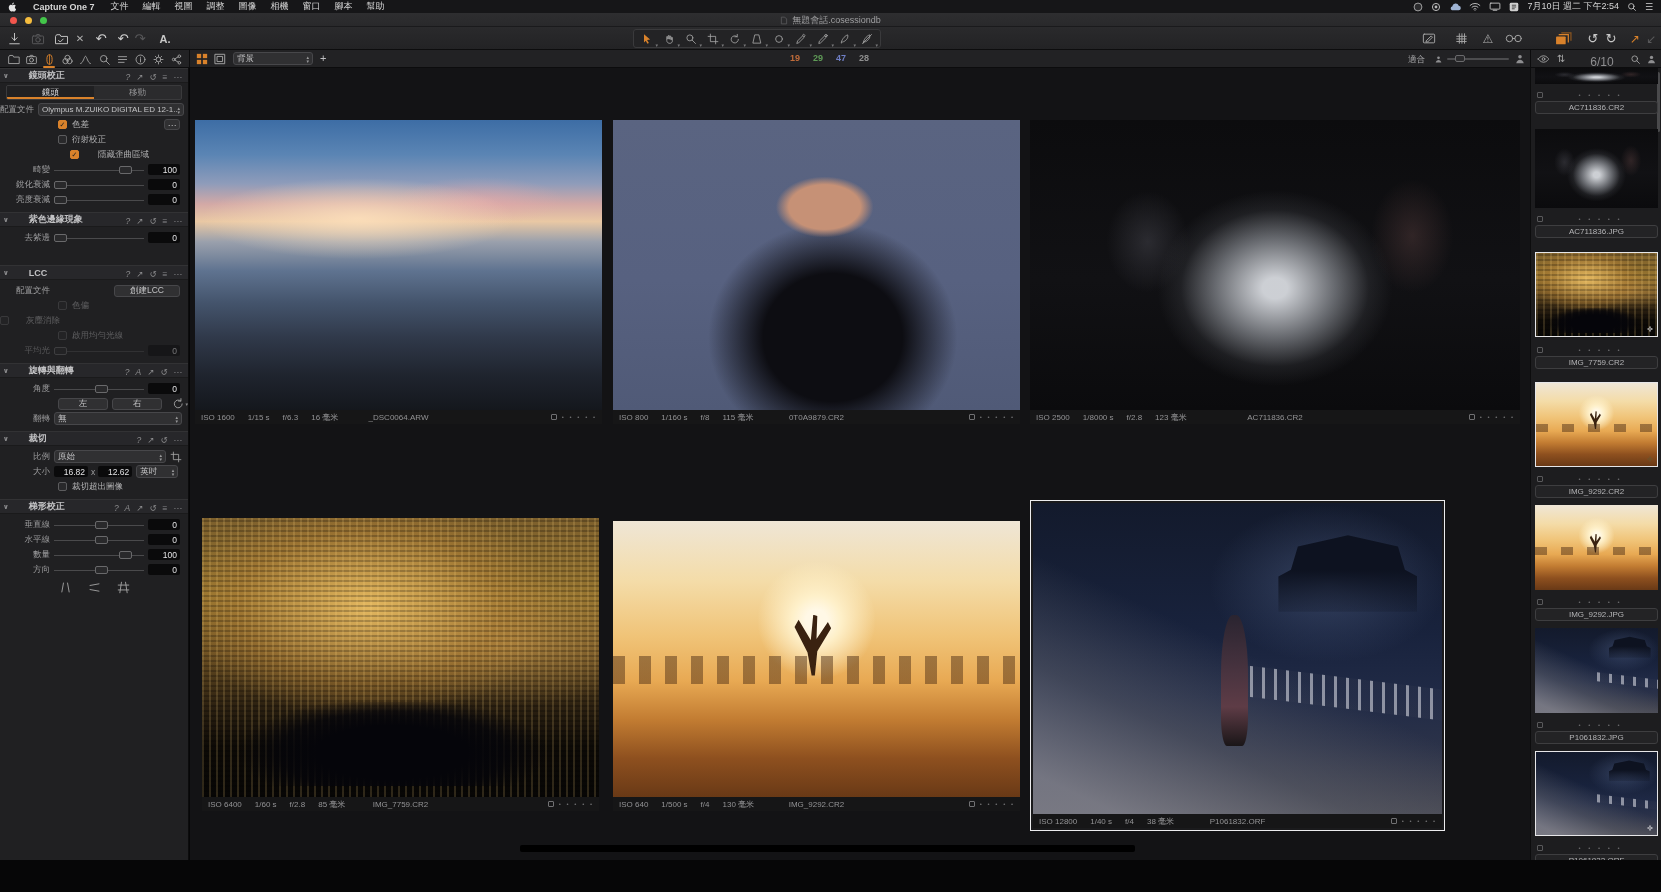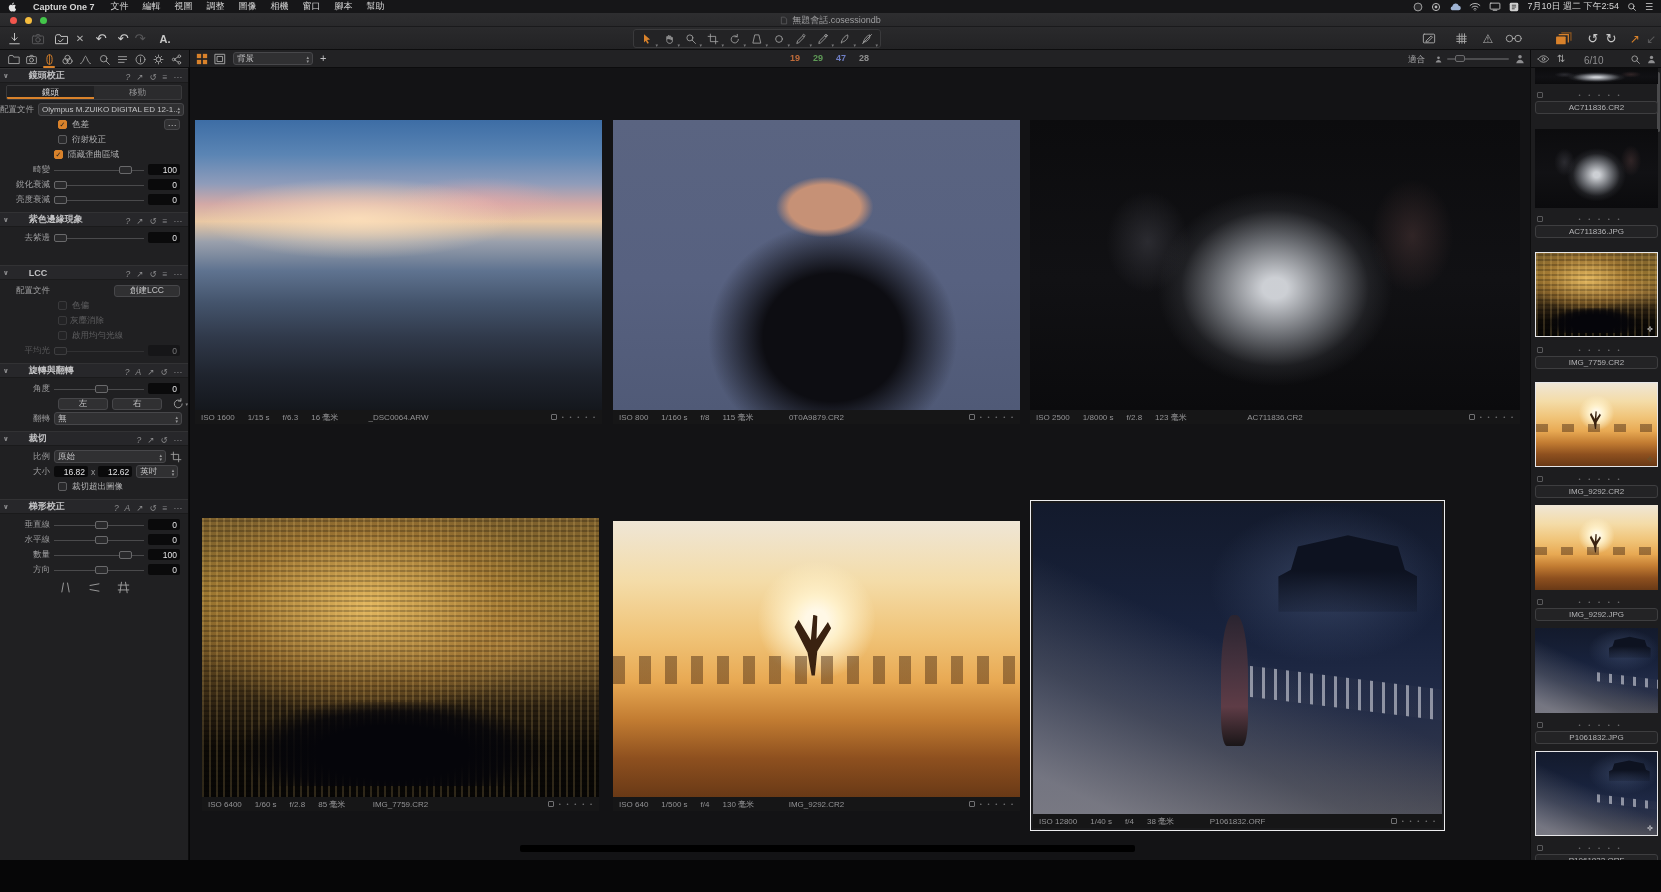--- a/index.html
+++ b/index.html
@@ -444,21 +444,21 @@
 
   <span class="vseg" style="left:1530px;"></span>
 
   <span class="abs" style="left:1537px;top:4px;">
       <svg width="13" height="10" viewBox="0 0 16 12" class="ico">
         <path d="M1.5 6s2.6-4 6.5-4 6.5 4 6.5 4-2.6 4-6.5 4S1.5 6 1.5 6z"></path>
         <circle cx="8" cy="6" r="1.7"></circle>
       </svg>
     </span>
   <span class="abs glyph" style="left:1557px;top:4px;font-size:10px;">⇅</span>
-  <span class="abs" style="left:1584px;top:4.5px;width:36px;font-size:10px;color:#8e8e90;">6/10</span>
+  <span class="abs" style="left:1584px;top:4.5px;width:36px;text-align:center;font-size:12px;color:#8e8e90;">6/10</span>
   <span class="abs" style="left:1630px;top:4px;">
       <svg width="11" height="11" viewBox="0 0 14 14" class="ico">
         <circle cx="6" cy="6" r="3.6"></circle>
         <path d="M8.7 8.7l3.3 3.3"></path>
       </svg>
     </span>
   <span class="abs" style="left:1646px;top:4px;">
       <svg width="11" height="11" viewBox="0 0 15 16">
         <circle cx="7.5" cy="5" r="2.4" fill="#8e8e90"></circle>
         <path d="M2.5 13.5c.6-3 2.6-4.6 5-4.6s4.4 1.6 5 4.6z" fill="#8e8e90"></path>
@@ -492,21 +492,21 @@
   </div>
   <div class="prow" style="padding-left:58px;gap:5px;">
     <span class="cb on">✓</span>
     <span>色差</span>
     <span class="btn" style="position:absolute;right:8px;width:16px;height:11px;">⋯</span>
   </div>
   <div class="prow" style="padding-left:58px;gap:5px;">
     <span class="cb"></span>
     <span>衍射校正</span>
   </div>
-  <div class="prow" style="padding-left:54px;gap:5px;">
+  <div class="prow" style="padding-left:70px;gap:19px;">
     <span class="cb on">✓</span>
     <span>隱藏歪曲區域</span>
   </div>
   <div class="prow">
     <span class="plbl">畸變</span>
     <span class="slider">
         <span class="track"></span>
         <span class="thumb" style="left:72%;"></span>
       </span>
     <span class="val">100</span>
@@ -560,21 +560,21 @@
     </span>
   </div>
   <div class="prow" style="margin-top:3px;">
     <span class="plbl">配置文件</span>
     <span class="btn" style="position:absolute;right:8px;width:66px;height:12px;">創建LCC</span>
   </div>
   <div class="prow disabled" style="padding-left:58px;gap:5px;">
     <span class="cb"></span>
     <span>色偏</span>
   </div>
-  <div class="prow disabled" style="padding-left:58px;gap:3px;">
+  <div class="prow disabled" style="gap:17px;">
     <span class="cb"></span>
     <span>灰塵消除</span>
   </div>
   <div class="prow disabled" style="padding-left:58px;gap:5px;">
     <span class="cb"></span>
     <span>啟用均勻光線</span>
   </div>
   <div class="prow disabled">
     <span class="plbl">平均光</span>
     <span class="slider">

